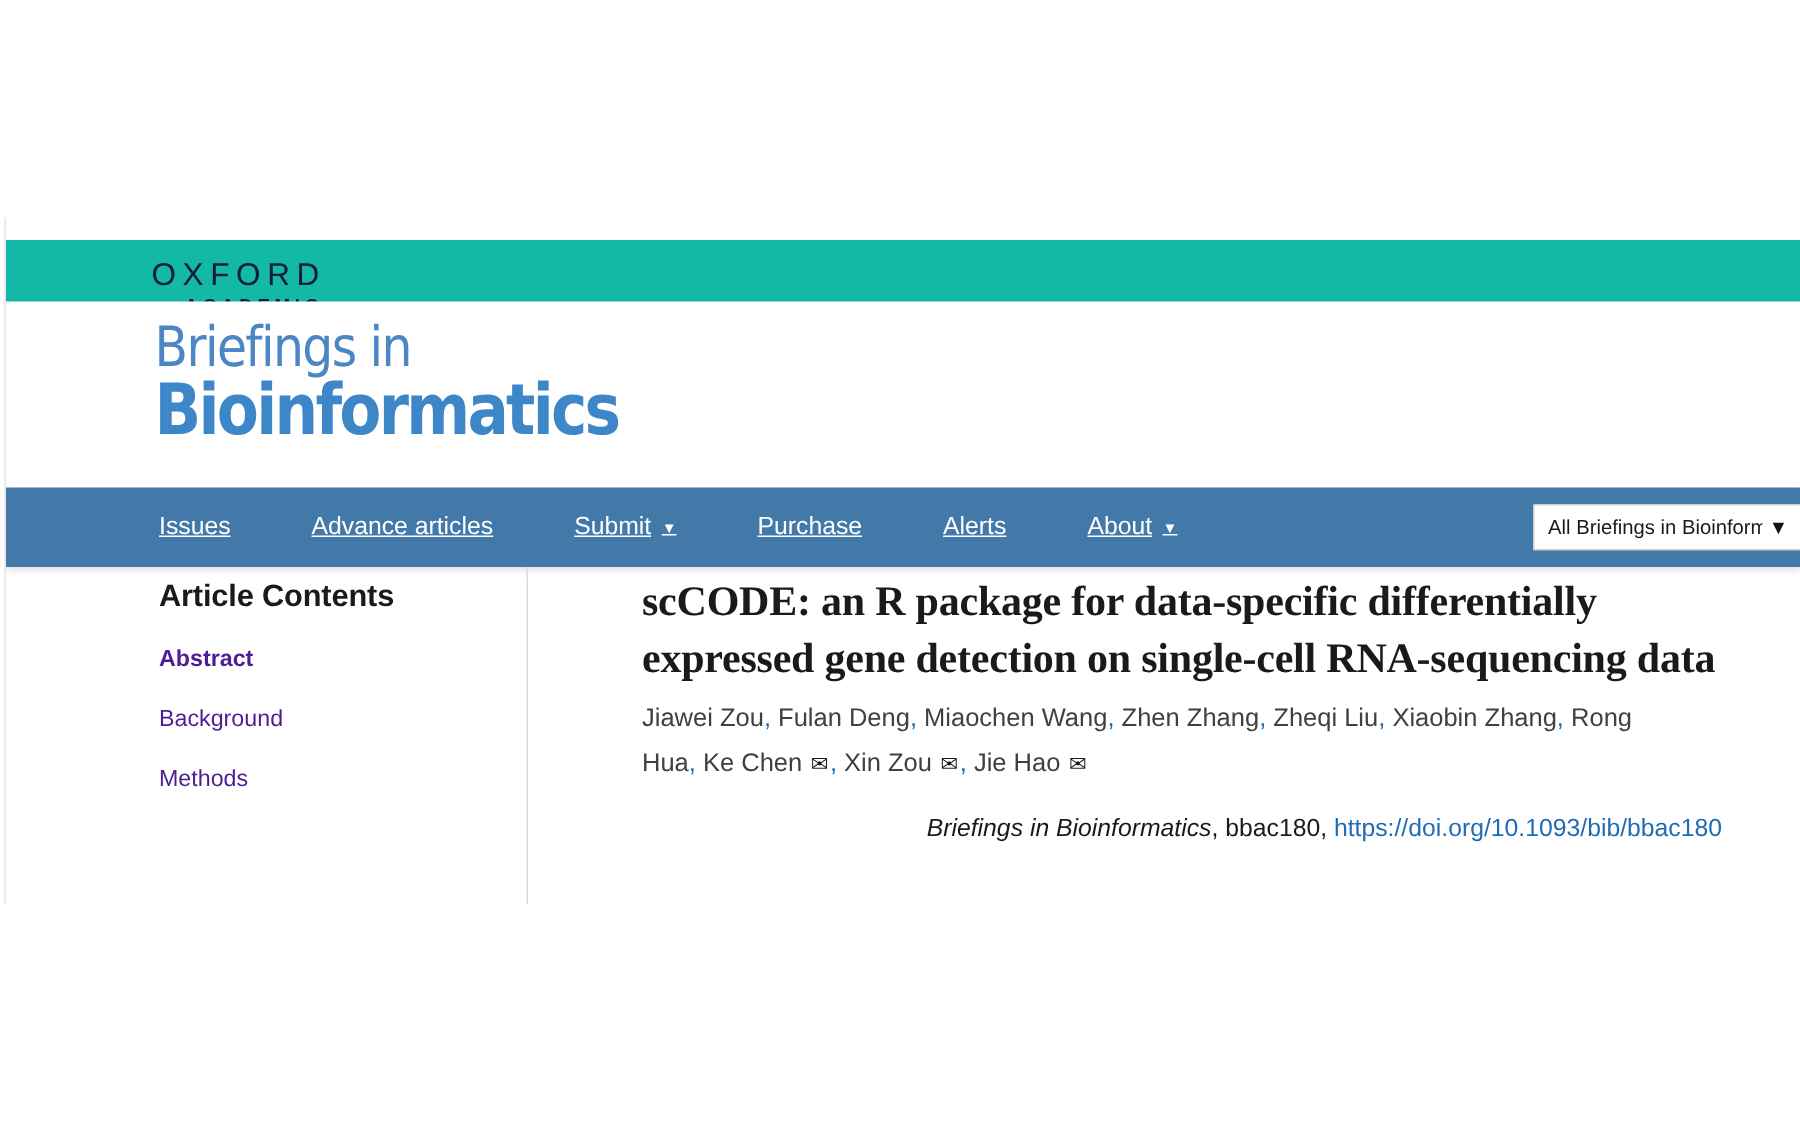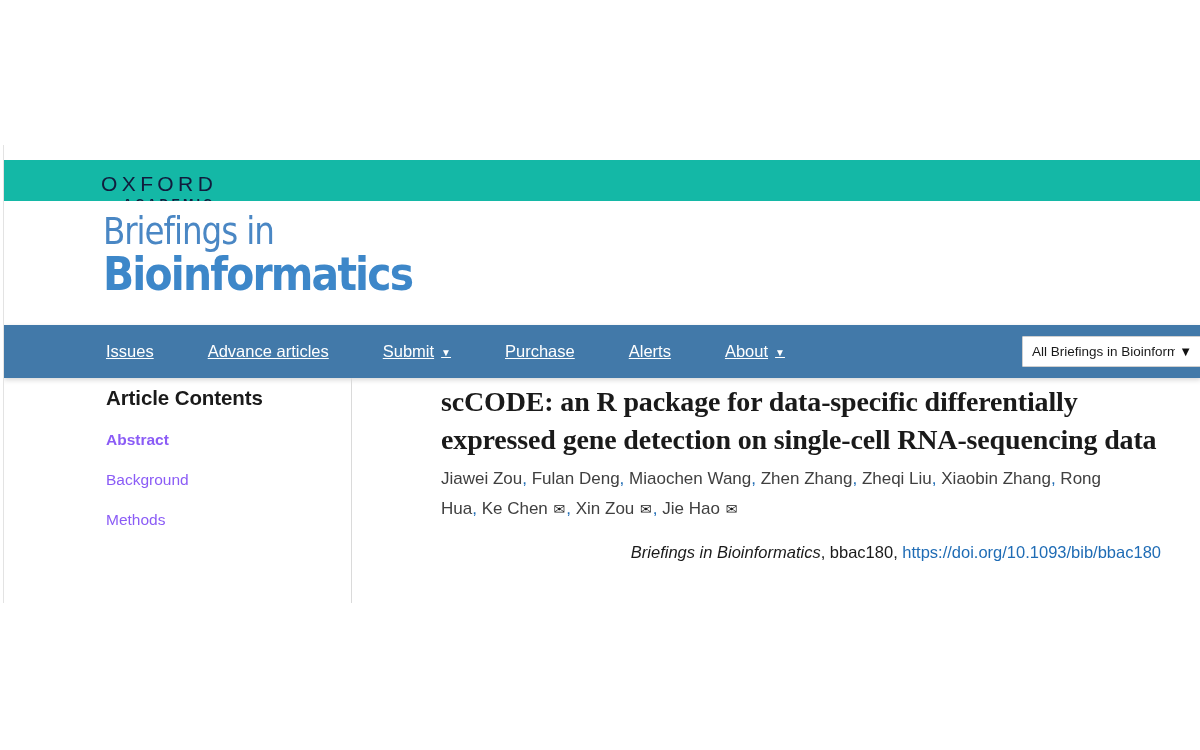--- a/index.html
+++ b/index.html
@@ -195,33 +195,32 @@
   #sidebar-title {
     font-size: 20.5px;
     font-weight: 700;
     color: #1a1a1a;
     line-height: 24px;
     margin: 8px 0 0 3px;
     letter-spacing: -0.1px;
   }
   .toc-item {
     font-size: 15.5px;
-    color: #8b5cf6;
+    color: #4c1d95;
     line-height: 20px;
     margin: 20px 0 0 3px;
     cursor: pointer;
   }
   .toc-item.active { font-weight: 700; }
 
   #main-col {
     position: absolute;
     left: 424px;
     top: 0;
     width: 720px;
-    margin-left: 13px;
   }
   #article-title {
     font-family: "Liberation Serif", serif;
     font-size: 28px;
     font-weight: 700;
     color: #1a1a1a;
     line-height: 38px;
     margin: 5px 0 0 0;
     letter-spacing: -0.15px;
   }

